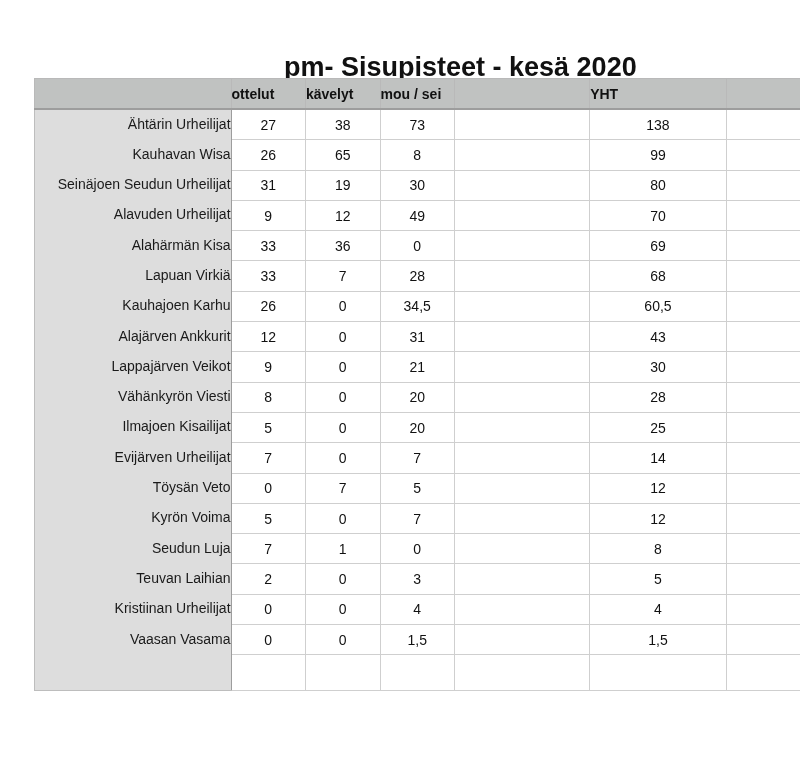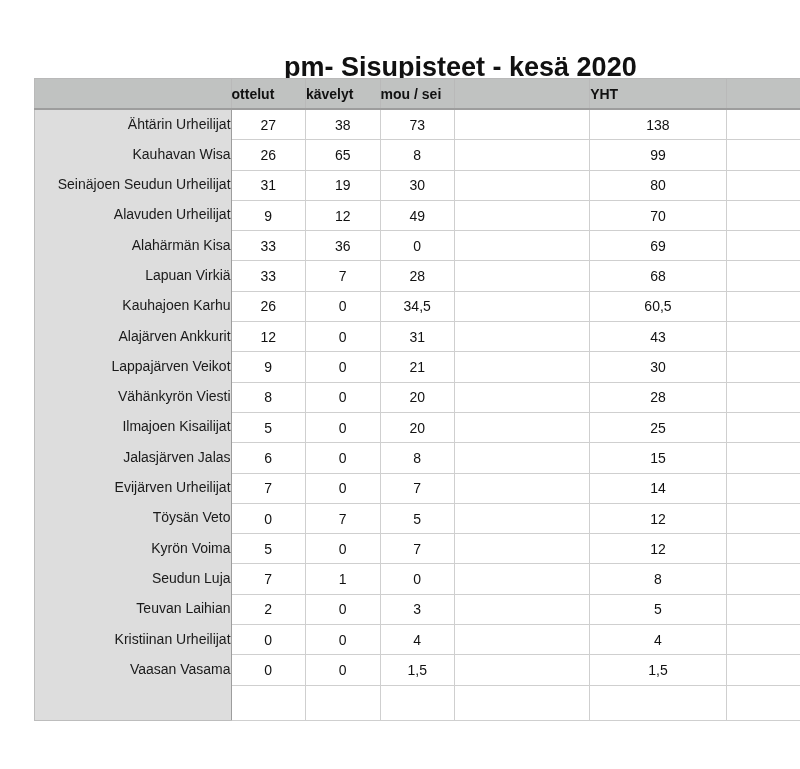--- a/index.html
+++ b/index.html
@@ -150,29 +150,20 @@
       <tr>
         <td class="name">Ilmajoen Kisailijat</td>
         <td>5</td>
         <td>0</td>
         <td>20</td>
         <td></td>
         <td>25</td>
         <td class="extra"></td>
       </tr>
       <tr>
-        <td class="name">Jalasjärven Jalas</td>
-        <td>6</td>
-        <td>0</td>
-        <td>8</td>
-        <td></td>
-        <td>15</td>
-        <td class="extra"></td>
-      </tr>
-      <tr>
         <td class="name">Evijärven Urheilijat</td>
         <td>7</td>
         <td>0</td>
         <td>7</td>
         <td></td>
         <td>14</td>
         <td class="extra"></td>
       </tr>
       <tr>
         <td class="name">Töysän Veto</td>

